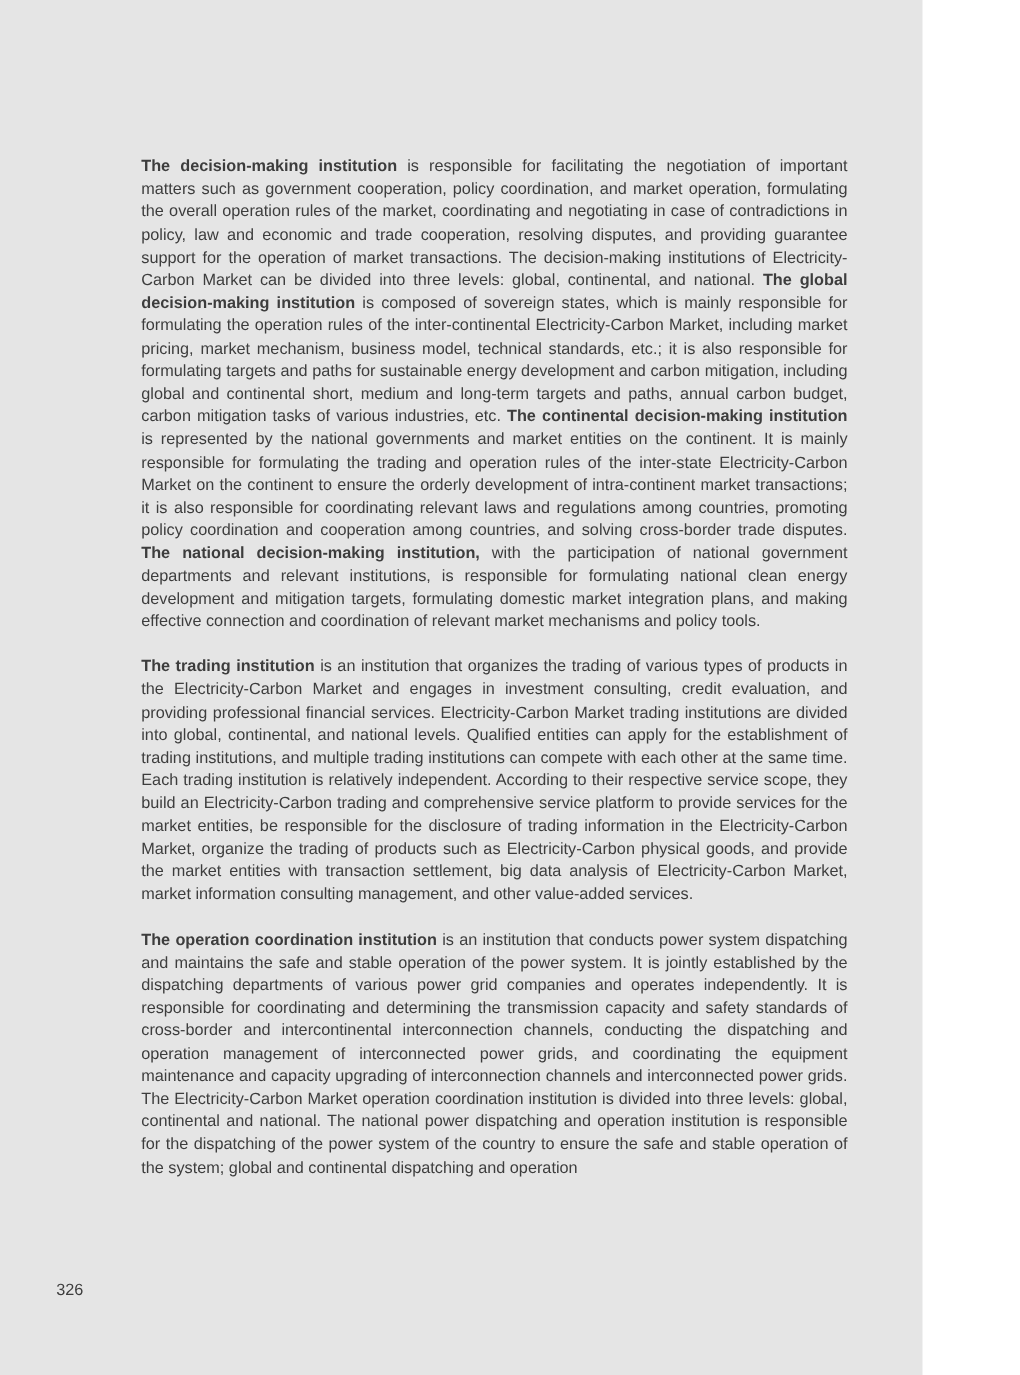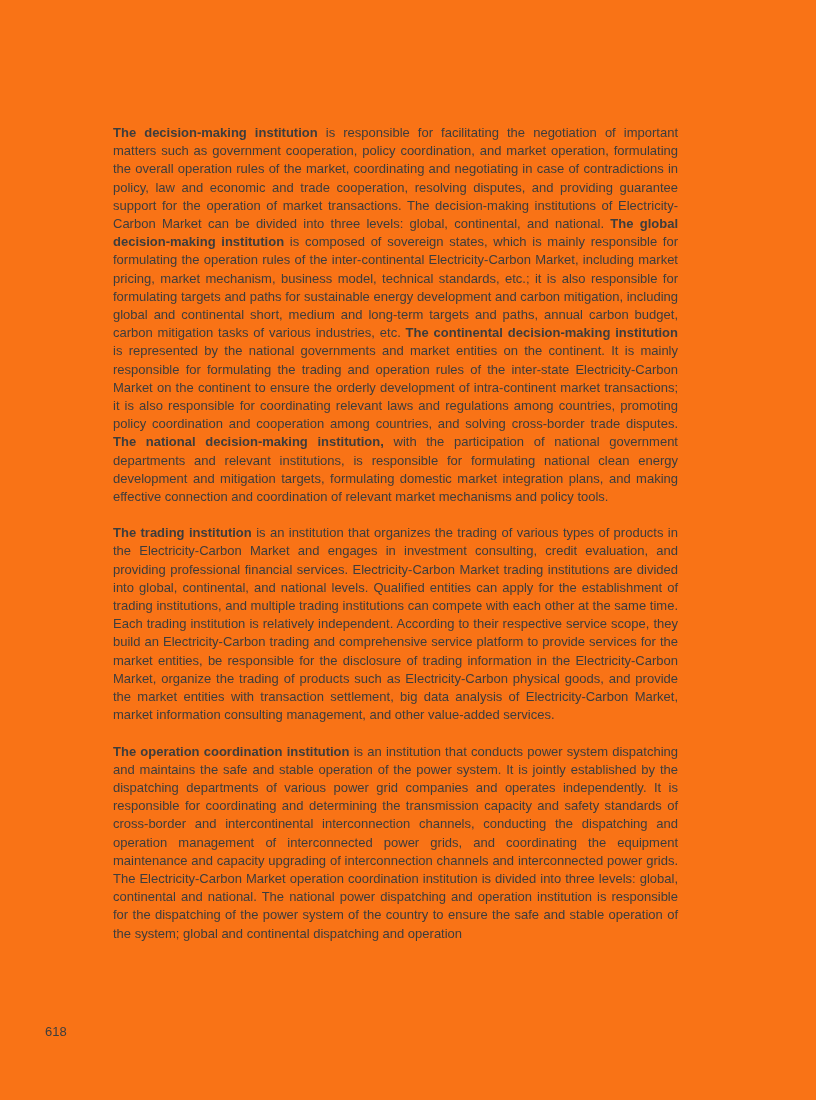--- a/index.html
+++ b/index.html
@@ -2,23 +2,23 @@
 <html><head>
 <meta charset="utf-8">
 <style>
   html, body {
     margin: 0;
     padding: 0;
     background: #ffffff;
   }
   .page {
     position: relative;
-    width: 816px;
+    width: 738px;
     height: 1100px;
-    background: #f97316;
+    background: #e5e5e5;
     overflow: hidden;
     font-family: "Liberation Sans", sans-serif;
   }
   .text-block {
     position: absolute;
     left: 113px;
     top: 124px;
     width: 565px;
     color: #3d3d3d;
     font-size: 13px;
@@ -47,15 +47,15 @@
   <div class="text-block">
 
     <p><span class="b">The decision-making institution</span><span> is responsible for facilitating the negotiation of important matters such as government cooperation, policy coordination, and market operation, formulating the overall operation rules of the market, coordinating and negotiating in case of contradictions in policy, law and economic and trade cooperation, resolving disputes, and providing guarantee support for the operation of market transactions. The decision-making institutions of Electricity-Carbon Market can be divided into three levels: global, continental, and national. </span><span class="b">The global decision-making institution</span><span> is composed of sovereign states, which is mainly responsible for formulating the operation rules of the inter-continental Electricity-Carbon Market, including market pricing, market mechanism, business model, technical standards, etc.; it is also responsible for formulating targets and paths for sustainable energy development and carbon mitigation, including global and continental short, medium and long-term targets and paths, annual carbon budget, carbon mitigation tasks of various industries, etc. </span><span class="b">The continental decision-making institution</span><span> is represented by the national governments and market entities on the continent. It is mainly responsible for formulating the trading and operation rules of the inter-state Electricity-Carbon Market on the continent to ensure the orderly development of intra-continent market transactions; it is also responsible for coordinating relevant laws and regulations among countries, promoting policy coordination and cooperation among countries, and solving cross-border trade disputes. </span><span class="b">The national decision-making institution,</span><span> with the participation of national government departments and relevant institutions, is responsible for formulating national clean energy development and mitigation targets, formulating domestic market integration plans, and making effective connection and coordination of relevant market mechanisms and policy tools.</span></p>
 
     <p><span class="b">The trading institution</span><span> is an institution that organizes the trading of various types of products in the Electricity-Carbon Market and engages in investment consulting, credit evaluation, and providing professional financial services. Electricity-Carbon Market trading institutions are divided into global, continental, and national levels. Qualified entities can apply for the establishment of trading institutions, and multiple trading institutions can compete with each other at the same time. Each trading institution is relatively independent. According to their respective service scope, they build an Electricity-Carbon trading and comprehensive service platform to provide services for the market entities, be responsible for the disclosure of trading information in the Electricity-Carbon Market, organize the trading of products such as Electricity-Carbon physical goods, and provide the market entities with transaction settlement, big data analysis of Electricity-Carbon Market, market information consulting management, and other value-added services.</span></p>
 
     <p><span class="b">The operation coordination institution</span><span> is an institution that conducts power system dispatching and maintains the safe and stable operation of the power system. It is jointly established by the dispatching departments of various power grid companies and operates independently. It is responsible for coordinating and determining the transmission capacity and safety standards of cross-border and intercontinental interconnection channels, conducting the dispatching and operation management of interconnected power grids, and coordinating the equipment maintenance and capacity upgrading of interconnection channels and interconnected power grids. The Electricity-Carbon Market operation coordination institution is divided into three levels: global, continental and national. The national power dispatching and operation institution is responsible for the dispatching of the power system of the country to ensure the safe and stable operation of the system; global and continental dispatching and operation</span></p>
 
   </div>
 
-  <div class="page-number">618</div>
+  <div class="page-number">326</div>
 
 </div>
 
 </body></html>

